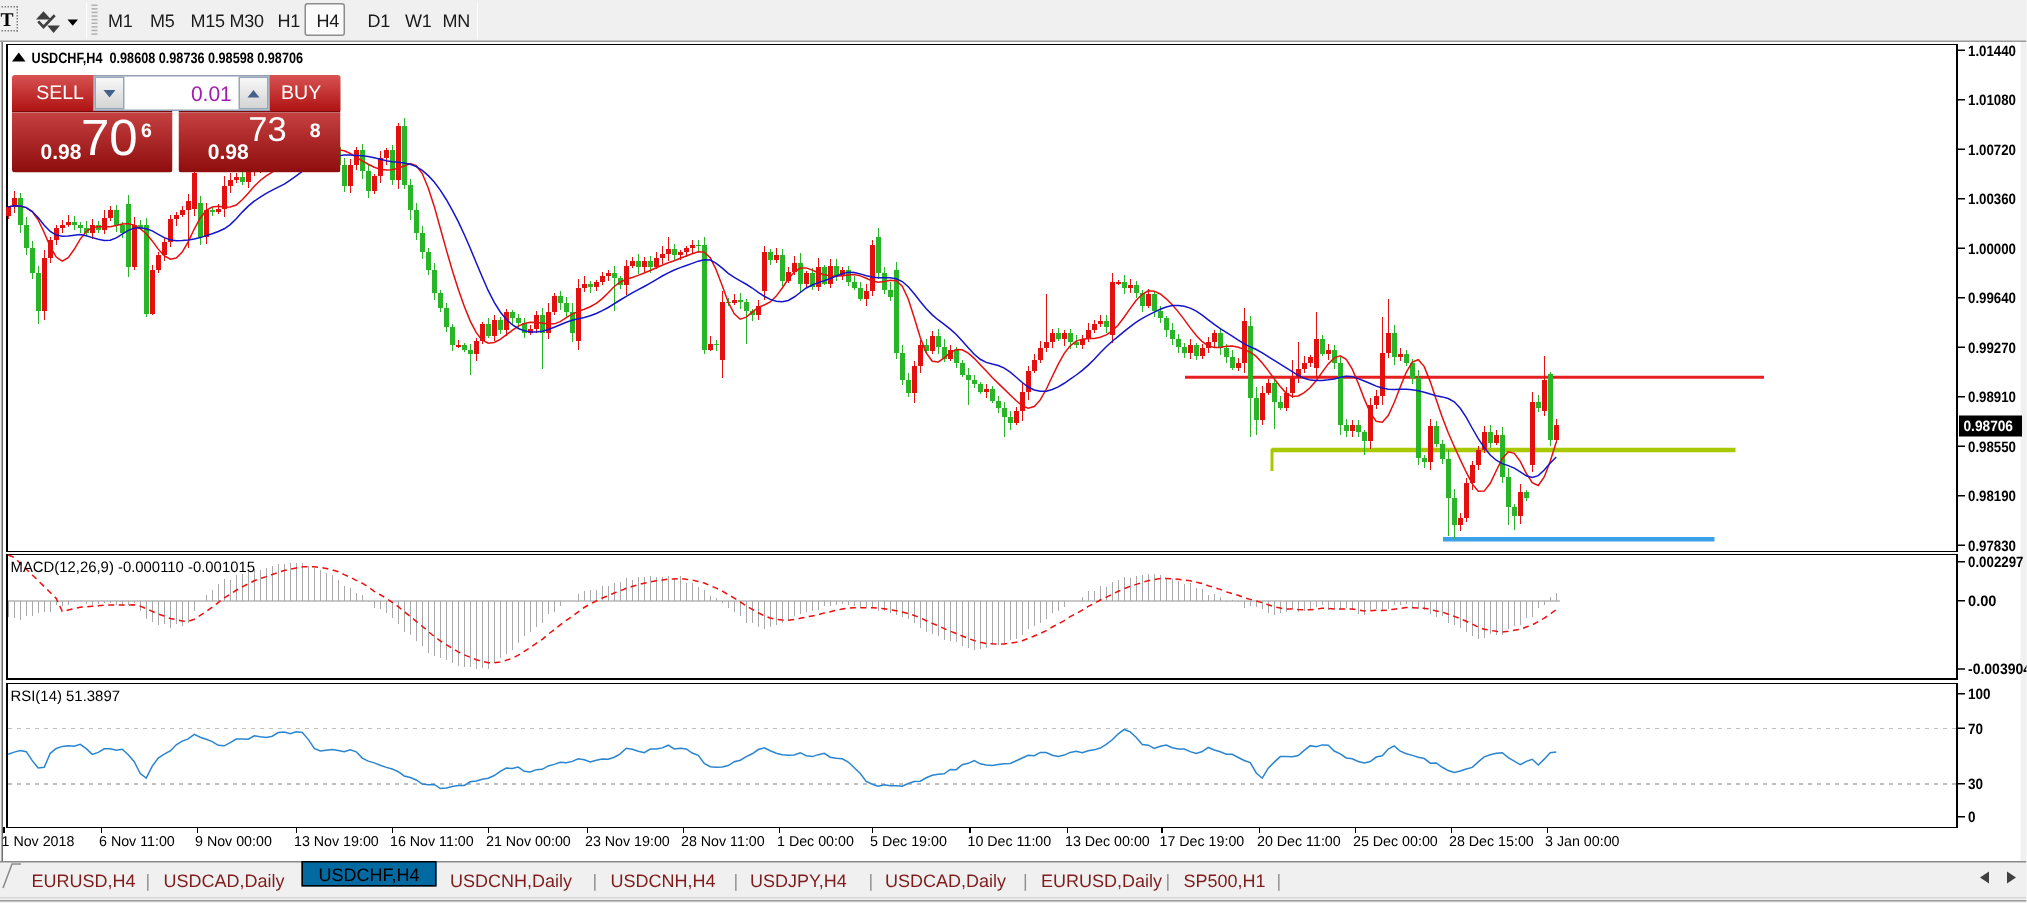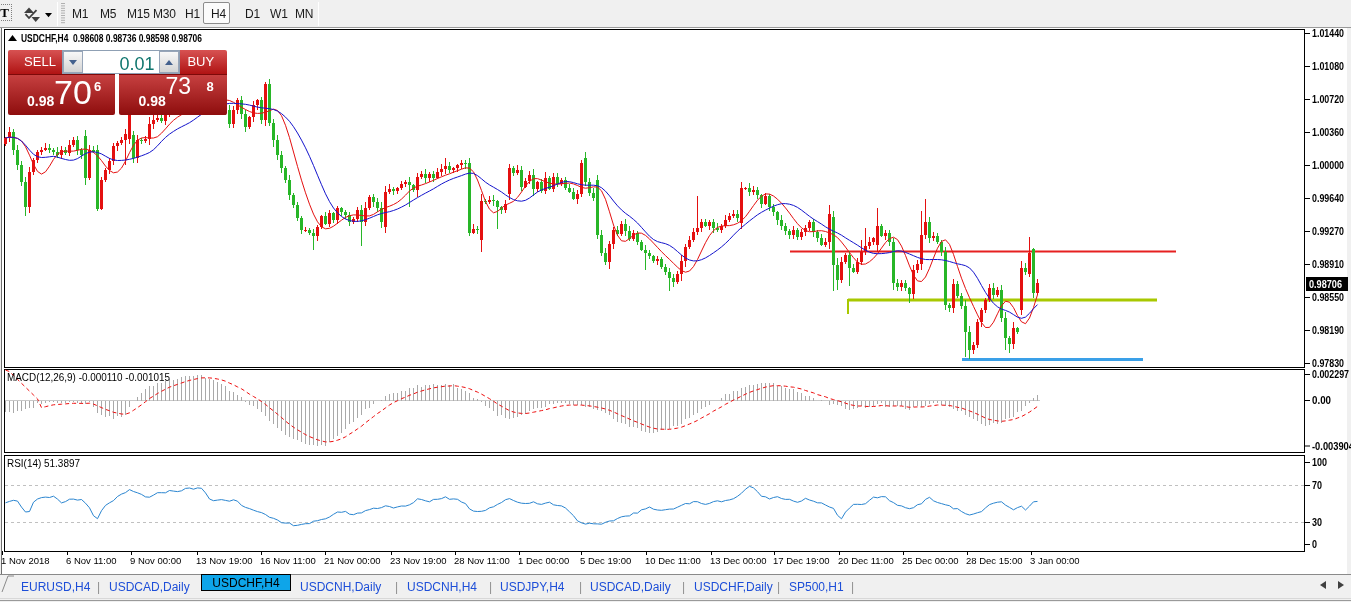--- a/index.html
+++ b/index.html
@@ -6,23 +6,23 @@
 .tf{position:absolute;top:7px;font-size:12px;color:#1a1a1a;letter-spacing:-0.2px}
 .h4btn{position:absolute;left:203px;top:2px;width:27px;height:22px;border:1px solid #8c8c8c;background:#fbfbfb;border-radius:2px}
 .sep{position:absolute;top:2px;width:1px;height:24px;background:#c8c8c8;border-right:1px solid #fff}
 .ticon{position:absolute;left:-3px;top:4px;width:15px;height:17px;border:1px dotted #808080;font-family:"Liberation Serif",serif;font-weight:bold;font-size:13px;color:#000;text-align:right;padding-right:2px}
 .panel{position:absolute;left:8px;top:50px;width:219px;height:65px;z-index:10}
 .pbtn{position:absolute;top:0;height:24px;background:linear-gradient(#d75252,#b01313);color:#fff;font-size:13px;text-align:center;line-height:24px;border-radius:2px 2px 0 0}
 .pbox{position:absolute;top:24px;height:41px;background:linear-gradient(#c64040,#8e0d0d);color:#fff;border-radius:0 0 2px 2px}
 .spin{position:absolute;left:53.5px;top:0;width:118px;height:24px;background:#fff;border:1px solid #8fa0b4}
 .sbtn{position:absolute;top:0;width:20px;height:22px;background:linear-gradient(#f8f8f8,#d4d4d4);border:1px solid #97a5b8}
 .tabbar{position:absolute;left:0;top:574px;width:1351px;height:28px;background:#f0f0f0;border-top:1px solid #8a8a8a}
-.tab{position:absolute;top:5px;font-size:12px;color:#1d4ed8;white-space:nowrap}
+.tab{position:absolute;top:5px;font-size:12px;color:#7f1d1d;white-space:nowrap}
 .tsep{position:absolute;top:5px;font-size:12px;color:#909090}
-.atab{position:absolute;left:201px;top:-1px;width:90px;height:17px;background:#0ea5e9;border:1px solid #000;font-size:12px;color:#000;text-align:center;line-height:16px}
+.atab{position:absolute;left:201px;top:-1px;width:90px;height:17px;background:#0369a1;border:1px solid #000;font-size:12px;color:#000;text-align:center;line-height:16px}
 </style></head><body>
 <svg width="1351" height="602" viewBox="0 0 1351 602" style="position:absolute;left:0;top:0">
 <rect x="2" y="28" width="1345" height="546" fill="#ffffff"></rect>
 <g fill="none" stroke="#000000" shape-rendering="crispEdges">
 <rect x="4.5" y="29.5" width="1300" height="338"></rect>
 <rect x="4.5" y="369.5" width="1300" height="83"></rect>
 <rect x="4.5" y="455.5" width="1300" height="96"></rect>
 </g>
 <rect x="1" y="28" width="1" height="546" fill="#6f6f6f"></rect>
 <g stroke="#c0c0c0" stroke-dasharray="3,3" shape-rendering="crispEdges">
@@ -932,21 +932,21 @@
  <div class="tf" style="left:295px">MN</div>
  <div class="sep" style="left:318px"></div>
 </div>
 <div class="panel">
  <div class="pbtn" style="left:0;width:64px">SELL</div>
  <div class="pbtn" style="left:166.5px;width:52.5px">BUY</div>
  <div class="spin">
   <div class="sbtn" style="left:0"><svg width="18" height="20">
           <path d="M 5 8 L 13 8 L 9 13 Z" fill="#44618e"></path>
         </svg></div>
-  <div style="position:absolute;right:24px;top:3px;font-size:18px;color:#0f766e">0.01</div>
+  <div style="position:absolute;right:24px;top:3px;font-size:14px;color:#a21caf">0.01</div>
   <div class="sbtn" style="right:0"><svg width="18" height="20">
           <path d="M 5 13 L 13 13 L 9 8 Z" fill="#44618e"></path>
         </svg></div>
  </div>
  <div class="pbox" style="left:0;width:107px;border-top:1px solid #7d0909">
    <span style="position:absolute;left:19px;top:18px;font-size:14px;font-weight:bold">0.98</span>
    <span style="position:absolute;left:46px;top:-2px;font-size:34px">70</span>
    <span style="position:absolute;left:86px;top:4px;font-size:13px;font-weight:bold">6</span>
  </div>
  <div class="pbox" style="left:110.5px;width:108.5px;border-top:1px solid #7d0909">
@@ -964,21 +964,21 @@
  <div class="tab" style="left:109px">USDCAD,Daily</div>
  <div class="atab">USDCHF,H4</div>
  <div class="tab" style="left:300px">USDCNH,Daily</div>
     <div class="tsep" style="left:395px">|</div>
  <div class="tab" style="left:407px">USDCNH,H4</div>
     <div class="tsep" style="left:489px">|</div>
  <div class="tab" style="left:500px">USDJPY,H4</div>
     <div class="tsep" style="left:579px">|</div>
  <div class="tab" style="left:590px">USDCAD,Daily</div>
     <div class="tsep" style="left:682px">|</div>
- <div class="tab" style="left:694px">USDCHF,Daily</div>
+ <div class="tab" style="left:694px">EURUSD,Daily</div>
     <div class="tsep" style="left:777px">|</div>
  <div class="tab" style="left:789px">SP500,H1</div>
     <div class="tsep" style="left:851px">|</div>
  <div style="position:absolute;left:0;top:23px;width:1351px;height:1px;background:#d8d8d8"></div>
  <svg width="60" height="28" style="position:absolute;left:1300px;top:0">
   <path d="M 26 6 L 26 14 L 20 10 Z" fill="#404040"></path>
   <path d="M 38 6 L 38 14 L 44 10 Z" fill="#404040"></path>
  </svg>
 </div>
 <div style="position:absolute;left:0;top:600px;width:1351px;height:1px;background:#9a9a9a"></div>

